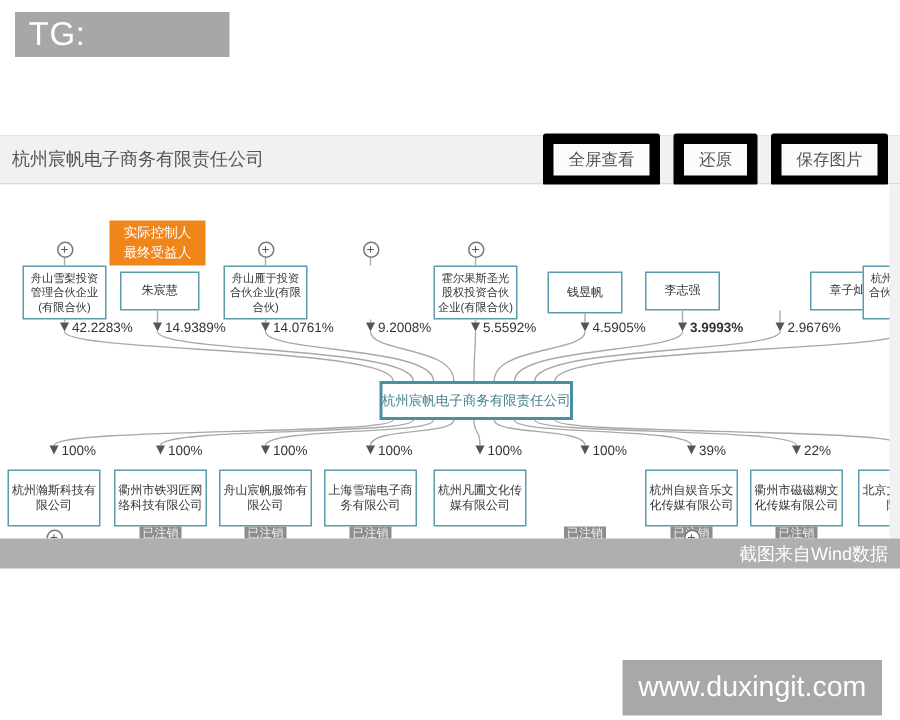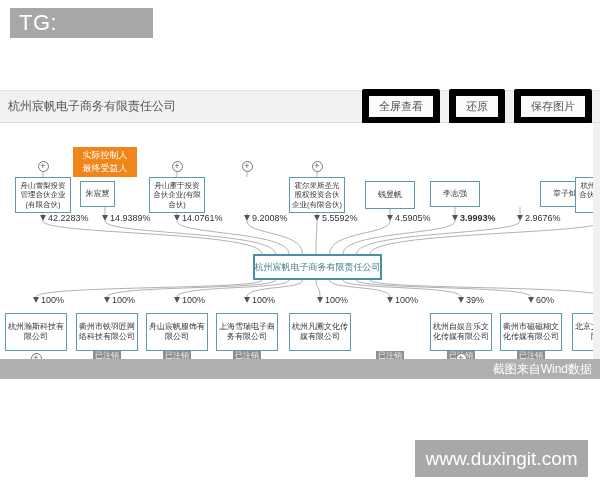--- a/index.html
+++ b/index.html
@@ -109,21 +109,21 @@
       <div>实际控制人</div>
       <div>最终受益人</div>
     </div>
 
     <div class="center-node">杭州宸帆电子商务有限责任公司</div>
 
     <div class="sbar"></div>
   <div class="expand" style="left: 37.5px; top: 38px;">+</div>
       <div class="node" style="left: 15px; top: 54px; width: 56px; height: 36px;">舟山雪梨投资管理合伙企业(有限合伙)</div>
       <div class="pct" style="left: 48px; top: 90px;">42.2283%</div>
-      <div class="node person" style="left: 80px; top: 58px; width: 35px; height: 26px;">朱宸慧</div>
+      <div class="node person" style="left: 80px; top: 58px; width: 53px; height: 26px;">朱宸慧</div>
       <div class="pct" style="left: 110px; top: 90px;">14.9389%</div>
       <div class="expand" style="left: 171.5px; top: 38px;">+</div>
       <div class="node" style="left: 149px; top: 54px; width: 56px; height: 36px;">舟山雁于投资合伙企业(有限合伙)</div>
       <div class="pct" style="left: 182px; top: 90px;">14.0761%</div>
       <div class="expand" style="left: 241.5px; top: 38px;">+</div>
       <div class="pct" style="left: 252px; top: 90px;">9.2008%</div>
       <div class="expand" style="left: 311.5px; top: 38px;">+</div>
       <div class="node" style="left: 289px; top: 54px; width: 56px; height: 36px;">霍尔果斯圣光股权投资合伙企业(有限合伙)</div>
       <div class="pct" style="left: 322px; top: 90px;">5.5592%</div>
       <div class="node person" style="left: 365px; top: 58px; width: 50px; height: 28px;">钱昱帆</div>
@@ -146,21 +146,21 @@
       <div class="node bottom" style="left: 216px; top: 190px; width: 62px; height: 38px;">上海雪瑞电子商务有限公司</div>
       <div class="badge" style="left: 247px; top: 228px; transform: translateX(-50%);">已注销</div>
       <div class="pct" style="left: 325px; top: 172px;">100%</div>
       <div class="node bottom" style="left: 289px; top: 190px; width: 62px; height: 38px;">杭州凡圃文化传媒有限公司</div>
       <div class="pct" style="left: 395px; top: 172px;">100%</div>
       <div class="badge" style="left: 390px; top: 228px; transform: translateX(-50%);">已注销</div>
       <div class="pct" style="left: 466px; top: 172px;">39%</div>
       <div class="node bottom" style="left: 430px; top: 190px; width: 62px; height: 38px;">杭州自娱音乐文化传媒有限公司</div>
       <div class="badge" style="left: 461px; top: 228px; transform: translateX(-50%);">已注销</div>
       <div class="expand" style="left: 455.5px; top: 230px;">+</div>
-      <div class="pct" style="left: 536px; top: 172px;">60%</div>
+      <div class="pct" style="left: 536px; top: 172px;">22%</div>
       <div class="node bottom" style="left: 500px; top: 190px; width: 62px; height: 38px;">衢州市磁磁糊文化传媒有限公司</div>
       <div class="badge" style="left: 531px; top: 228px; transform: translateX(-50%);">已注销</div>
       <div class="node bottom" style="left: 572px; top: 190px; width: 62px; height: 38px;">北京文化传媒有限公司</div>
     </div>
 
   <div class="windbar">截图来自Wind数据</div>
 </div>
 
 <div class="site-wm">www.duxingit.com</div>
 

